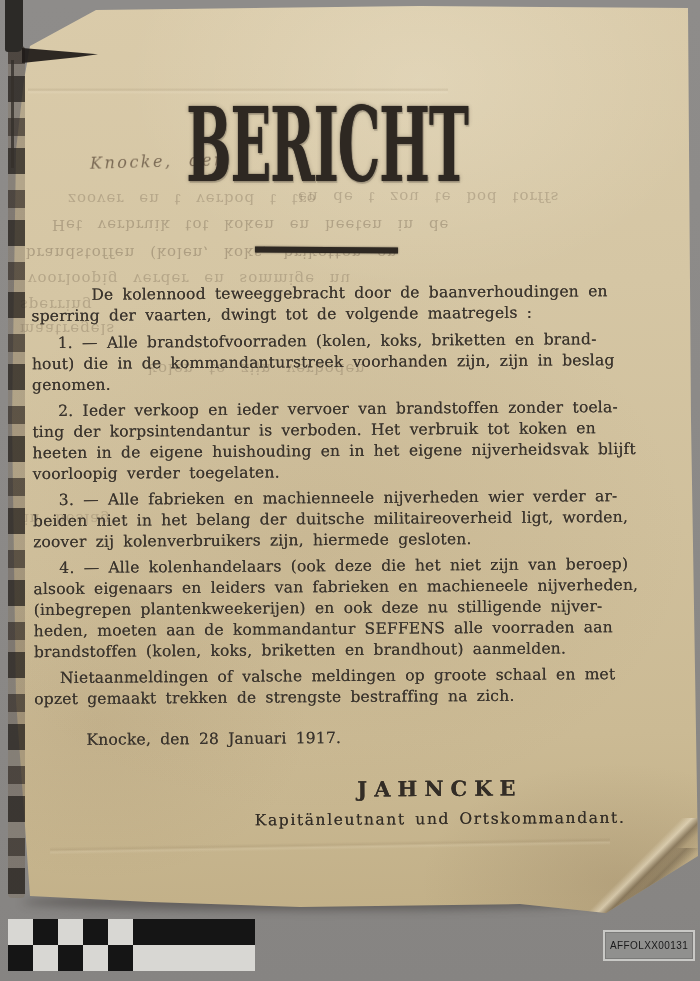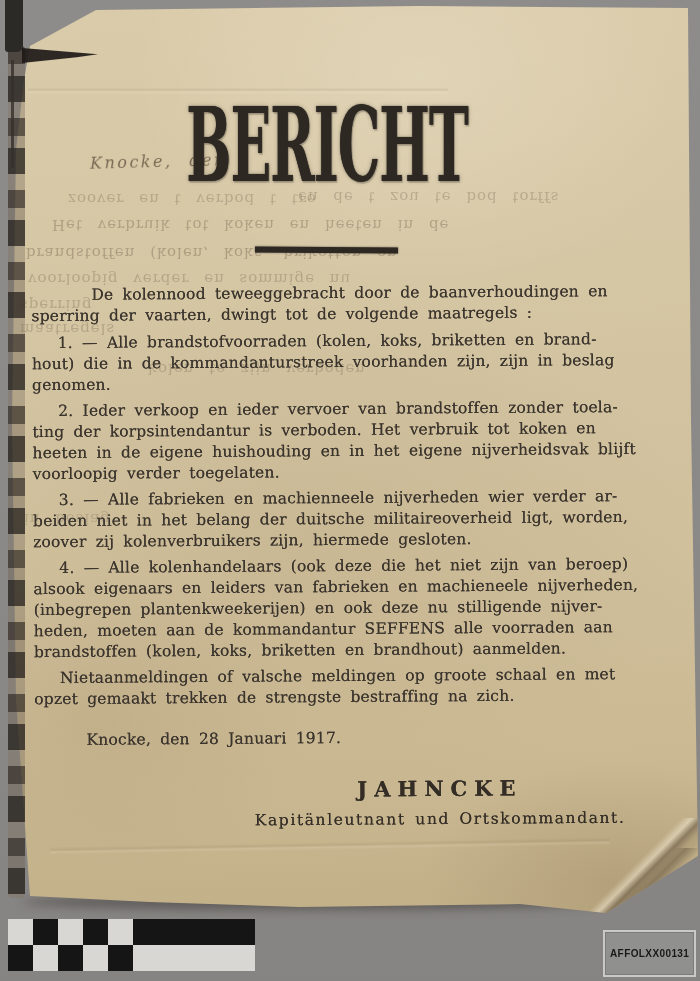--- a/index.html
+++ b/index.html
@@ -90,21 +90,21 @@
   .scalebar{position:absolute;left:8px;top:919px;}
   .srow{display:flex;height:26px;}
   .sq{width:25px;height:26px;}
   .bar{width:122px;height:26px;}
   .d{background:#151515;}
   .l{background:#d8d7d3;}
   
   .arch-label{
     position:absolute;left:603px;top:930px;background:#90908e;
     border:2px solid #c9c9c6;box-shadow:inset 0 0 0 1px #7b7b79;
-    padding:16px 5px;font-family:"Liberation Sans",sans-serif;font-size:10px;font-weight:700;
+    padding:8px 5px;font-family:"Liberation Sans",sans-serif;font-size:10px;font-weight:400;
     color:#19191a;letter-spacing:.4px;white-space:nowrap;
   }
 </style>
 </head>
 <body>
 
 <div class="stage">
 
   <div class="paper-shadow"></div>
 

